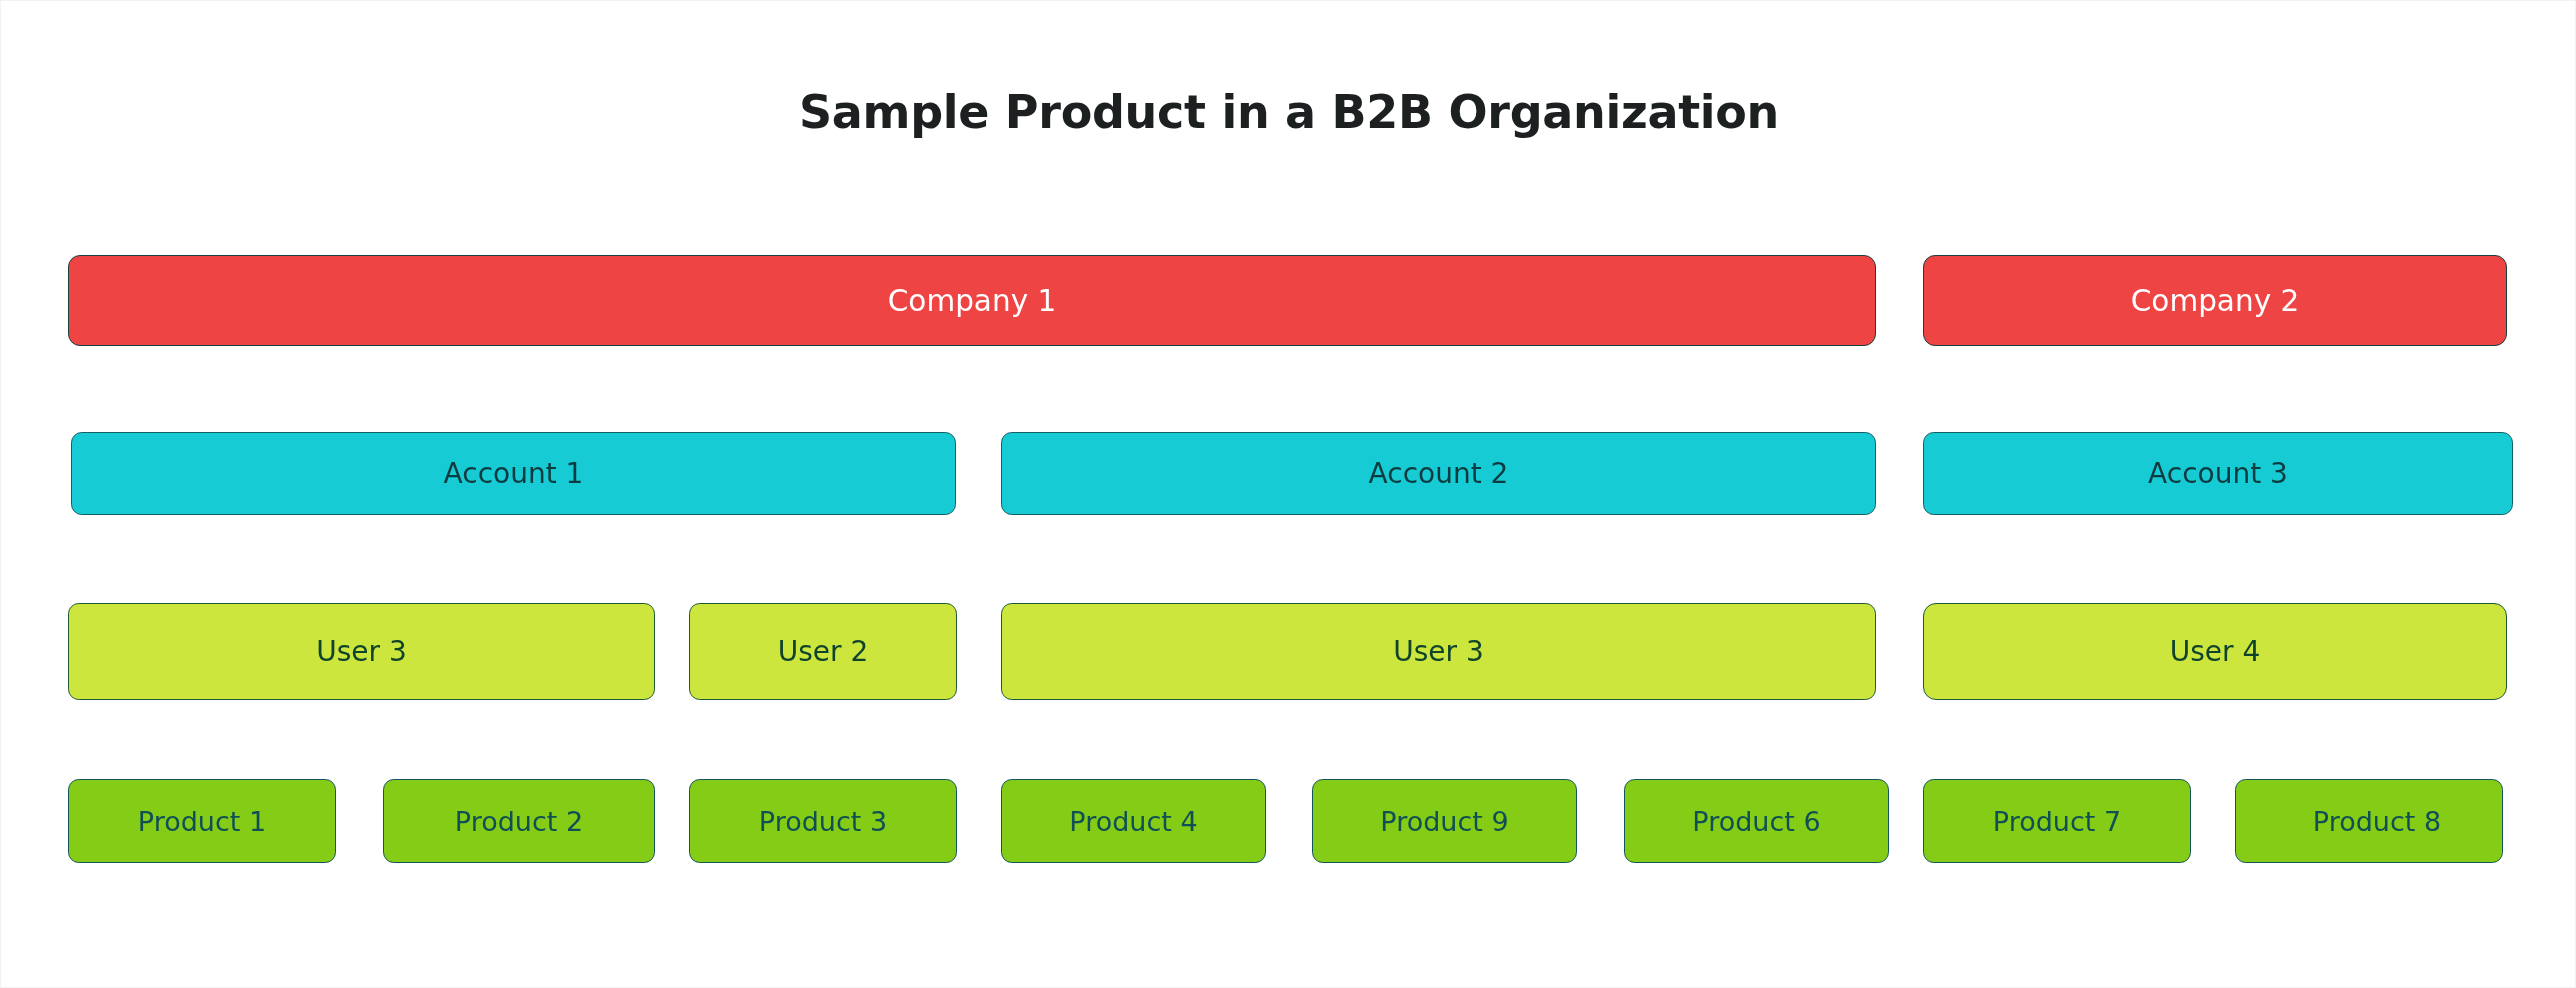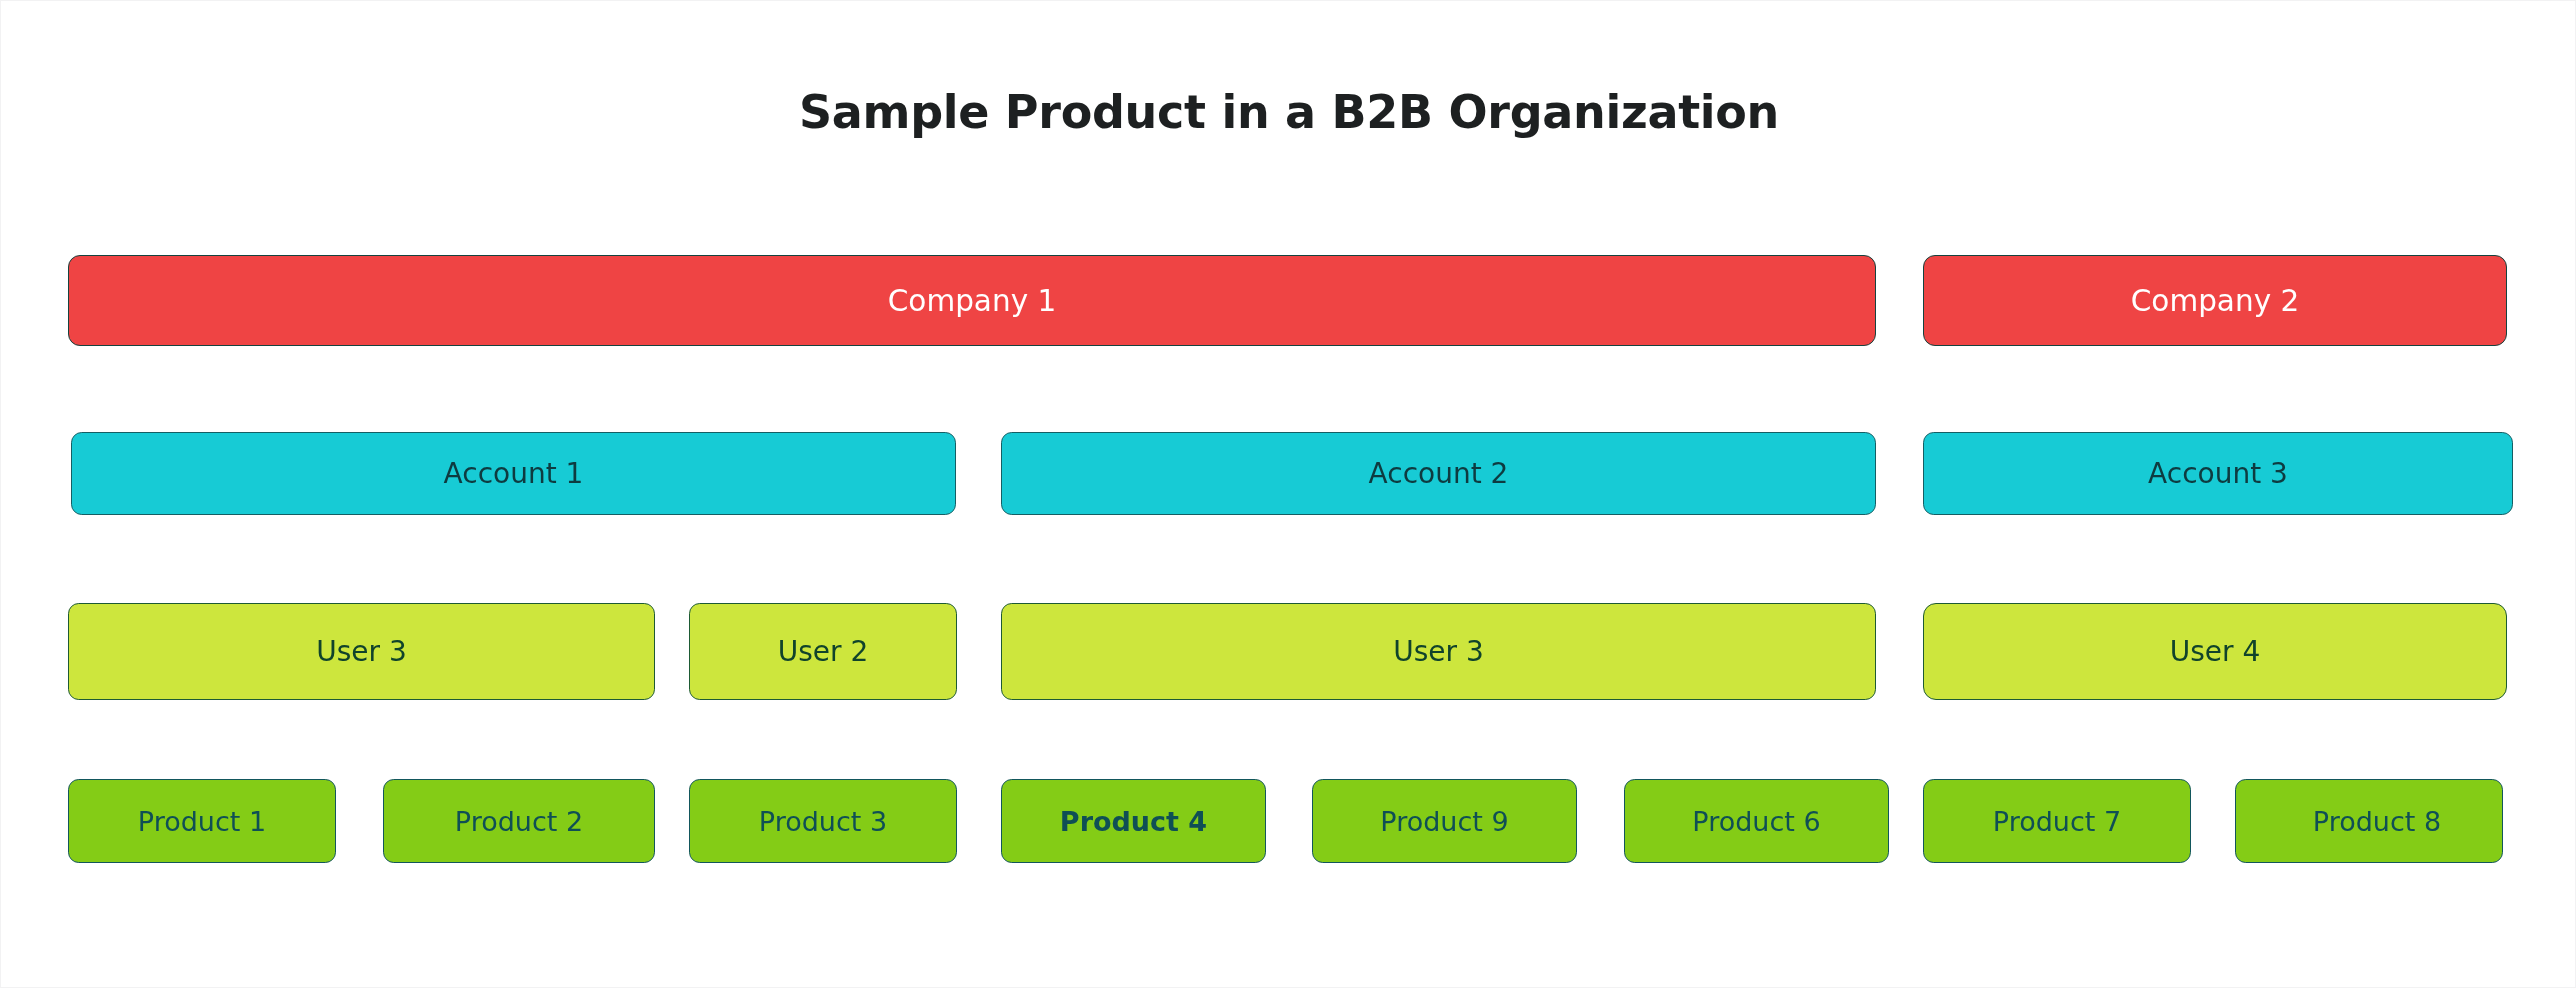--- a/index.html
+++ b/index.html
@@ -146,21 +146,21 @@
   <div class="row row-product">
     <div class="node node-product" style="left: 67px; width: 268px;">
         <span>Product 1</span>
       </div>
     <div class="node node-product" style="left: 382px; width: 272px;">
         <span>Product 2</span>
       </div>
     <div class="node node-product" style="left: 688px; width: 268px;">
         <span>Product 3</span>
       </div>
-    <div class="node node-product" style="left: 1000px; width: 265px; font-weight: bold;">
+    <div class="node node-product" style="left: 1000px; width: 265px;">
         <span>Product 4</span>
       </div>
     <div class="node node-product" style="left: 1311px; width: 265px;">
         <span>Product 9</span>
       </div>
     <div class="node node-product" style="left: 1623px; width: 265px;">
         <span>Product 6</span>
       </div>
     <div class="node node-product" style="left: 1922px; width: 268px;">
         <span>Product 7</span>

